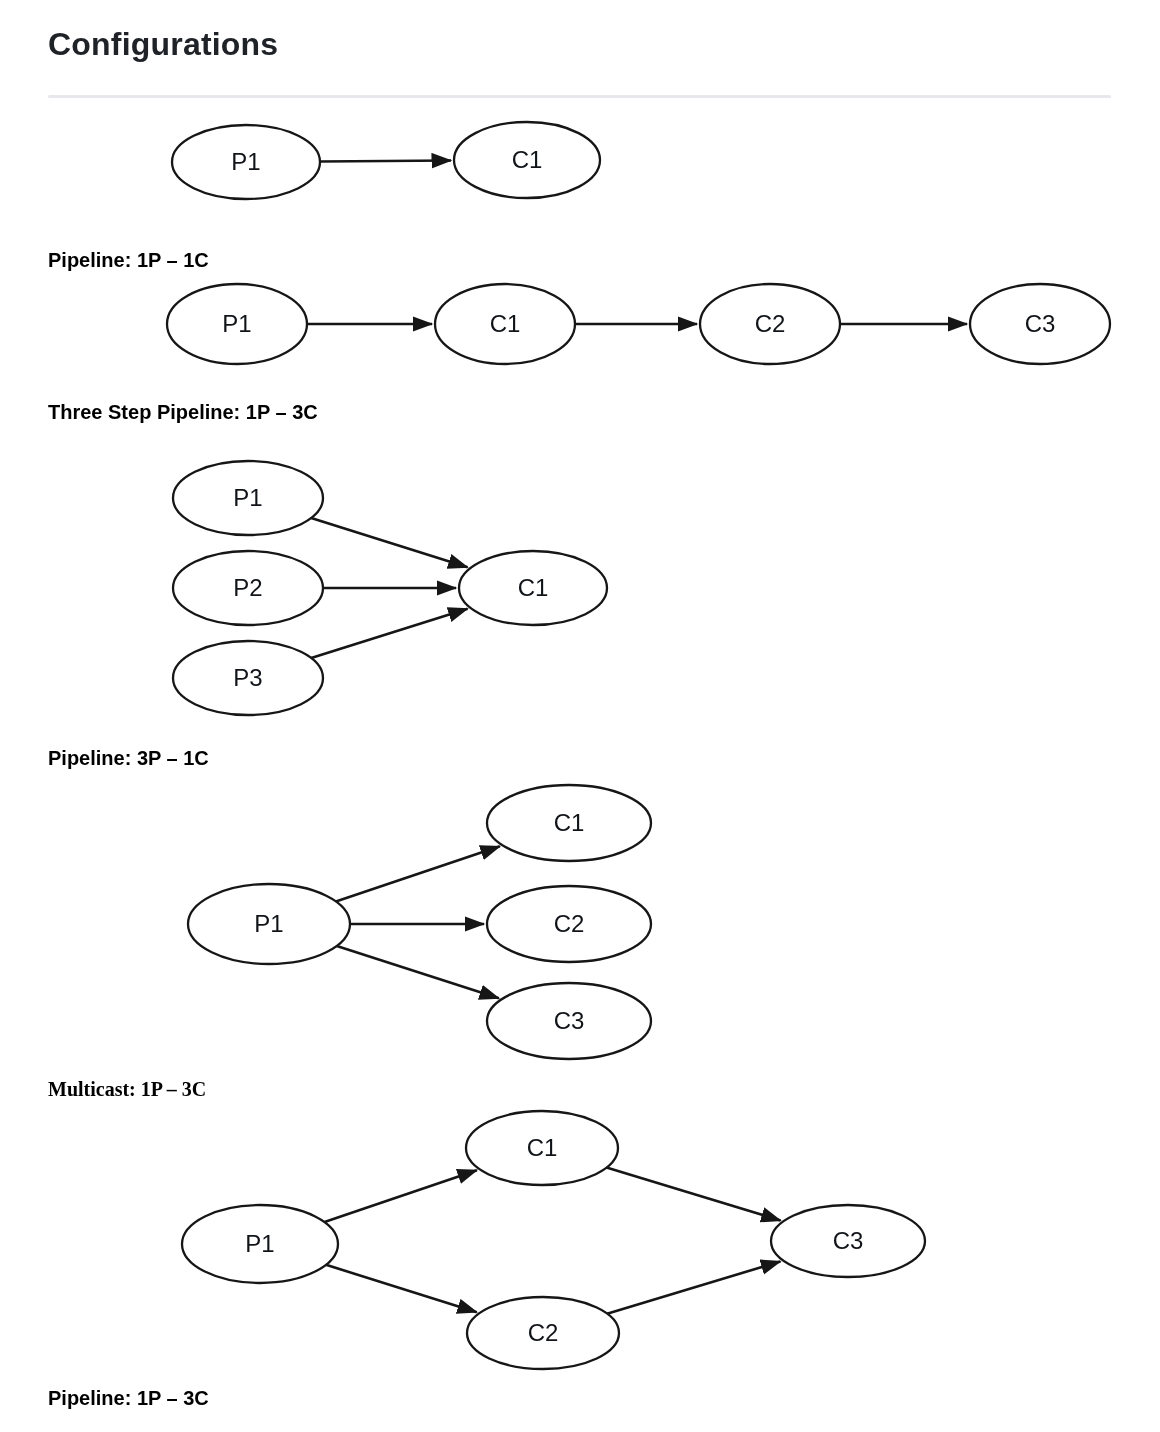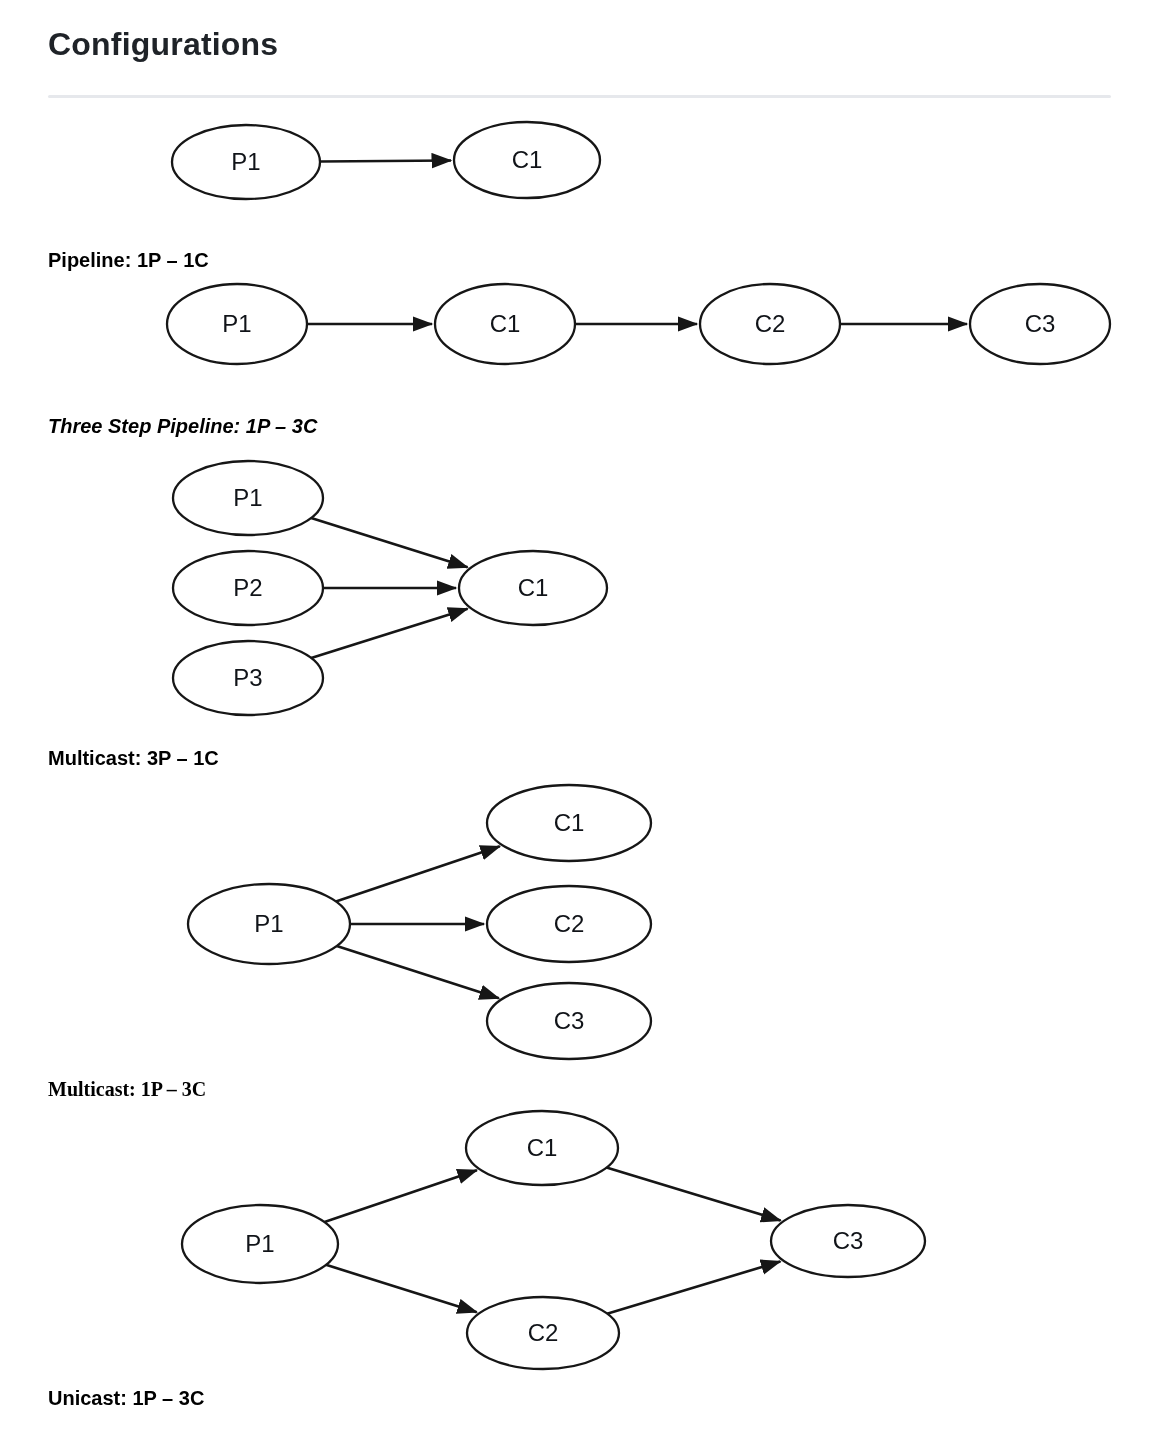--- a/index.html
+++ b/index.html
@@ -12,21 +12,21 @@
   }
   .hr{position:absolute;left:48px;top:95px;width:1063px;height:3px;
       background:var(--divider,#e6e8ec);border-radius:2px;}
   svg.diagrams{position:absolute;left:0;top:0;}
   .caption{
     position:absolute;left:48px;height:26px;
     font-size:20px;line-height:26px;font-weight:700;
     color:var(--caption-text,#000000);white-space:nowrap;
   }
   .cap-unicast{top:247px;}
-  .cap-pipeline{top:413px;font-style:italic;}
+  .cap-pipeline{top:399px;}
   .cap-sequencer{top:745px;}
   .cap-multicast{top:1076px;font-family:Liberation Serif, serif;}
   .cap-diamond{top:1385px;}
   .node-label{font-family:"Liberation Sans","DejaVu Sans",sans-serif;font-size:24px;}
 </style>
 </head>
 <body>
 
 <div class="canvas">
 
@@ -132,17 +132,17 @@
         </g>
         <g>
           <ellipse cx="848" cy="1241" rx="77" ry="36" fill="#ffffff" stroke="#161616" stroke-width="2.3"></ellipse>
           <text x="848" y="1249" text-anchor="middle" class="node-label" fill="#101318">C3</text>
         </g>
       </g>
     </svg>
 
   <div class="caption cap-unicast">Pipeline: 1P – 1C</div>
   <div class="caption cap-pipeline">Three Step Pipeline: 1P – 3C</div>
-  <div class="caption cap-sequencer">Multicast: 3P – 1C</div>
+  <div class="caption cap-sequencer">Pipeline: 3P – 1C</div>
   <div class="caption cap-multicast">Multicast: 1P – 3C</div>
-  <div class="caption cap-diamond">Unicast: 1P – 3C</div>
+  <div class="caption cap-diamond">Pipeline: 1P – 3C</div>
 
 </div>
 
 </body></html>

